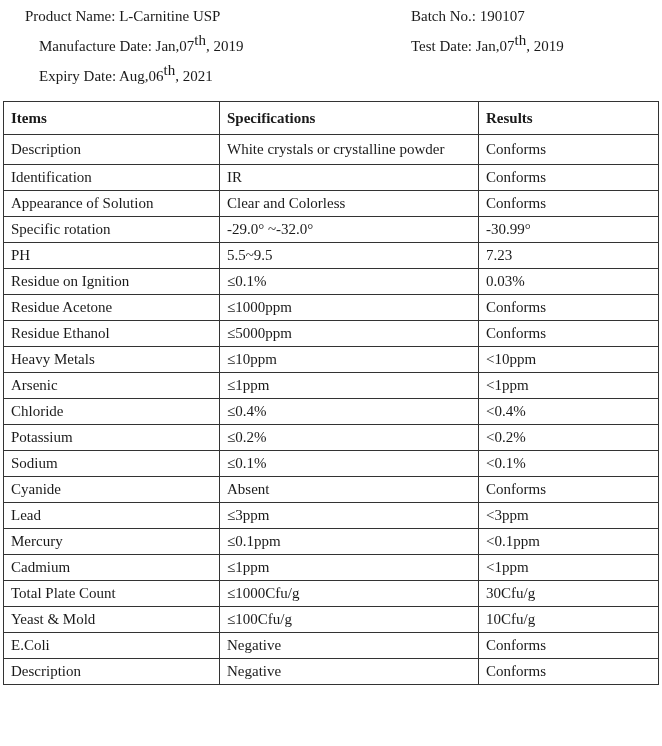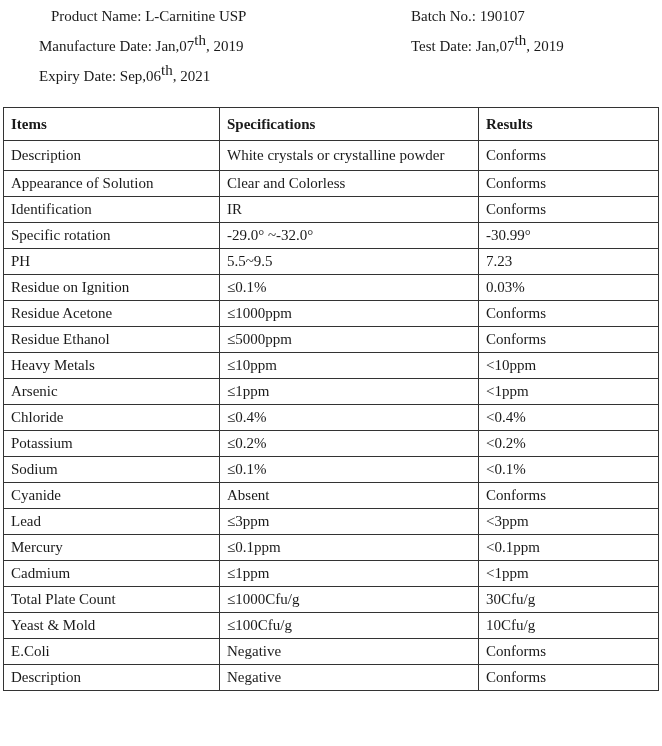--- a/index.html
+++ b/index.html
@@ -19,30 +19,30 @@
       position: absolute;
       font-size: 15px;
       line-height: 18px;
       white-space: nowrap;
     }
     .meta sup {
       font-size: 15px;
       vertical-align: 6px;
       line-height: 0;
     }
-    #m-product { left: 51px; top: 7px; }
+    #m-product { left: 25px; top: 7px; }
     #m-mfg { left: 39px; top: 37px; }
     #m-expiry { left: 39px; top: 67px; }
     #m-batch { left: 411px; top: 7px; font-family: Liberation Serif, serif; }
     #m-test { left: 411px; top: 37px; }
 
     table.coa {
       position: absolute;
       left: 3px;
-      top: 107px;
+      top: 101px;
       width: 655px;
       border-collapse: collapse;
       font-size: 15px;
       table-layout: fixed;
     }
     table.coa th, table.coa td {
       border: 1px solid #333333;
       text-align: left;
       padding: 0 0 0 7px;
       white-space: nowrap;
@@ -65,21 +65,21 @@
 <body>
 
 <div class="meta" id="m-product"><span>Product Name: </span><span>L-Carnitine USP</span></div>
 
 <div class="meta" id="m-batch"><span>Batch No.: </span><span>190107</span></div>
 
 <div class="meta" id="m-mfg"><span>Manufacture Date: </span><span>Jan,07</span><sup>th</sup><span>, 2019</span></div>
 
 <div class="meta" id="m-test"><span>Test Date: </span><span>Jan,07</span><sup>th</sup><span>, 2019</span></div>
 
-<div class="meta" id="m-expiry"><span>Expiry Date: </span><span>Sep,06</span><sup>th</sup><span>, 2021</span></div>
+<div class="meta" id="m-expiry"><span>Expiry Date: </span><span>Aug,06</span><sup>th</sup><span>, 2021</span></div>
 
 <table class="coa">
   <colgroup>
     <col class="c1">
       <col class="c2">
       <col class="c3">
   </colgroup>
   <thead>
     <tr>
       <th>Items</th>
@@ -87,27 +87,27 @@
       <th>Results</th>
     </tr>
   </thead>
   <tbody id="tbody">
       <tr class="tall">
         <td>Description</td>
         <td>White crystals or crystalline powder</td>
         <td>Conforms</td>
       </tr>
       <tr>
-        <td>Appearance of Solution</td>
-        <td>Clear and Colorless</td>
+        <td>Identification</td>
+        <td>IR</td>
         <td>Conforms</td>
       </tr>
       <tr>
-        <td>Identification</td>
-        <td>IR</td>
+        <td>Appearance of Solution</td>
+        <td>Clear and Colorless</td>
         <td>Conforms</td>
       </tr>
       <tr>
         <td>Specific rotation</td>
         <td>-29.0°  ~-32.0°</td>
         <td>-30.99°</td>
       </tr>
       <tr>
         <td>PH</td>
         <td>5.5~9.5</td>

